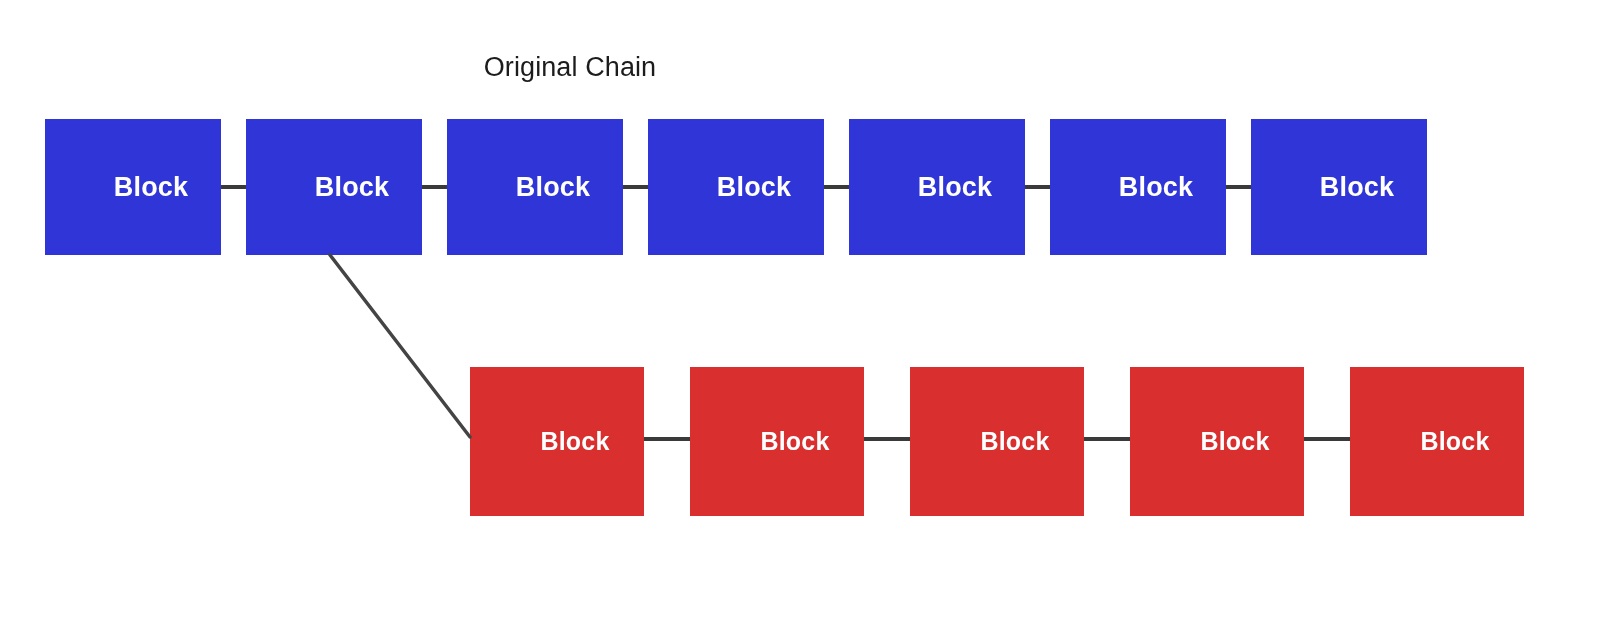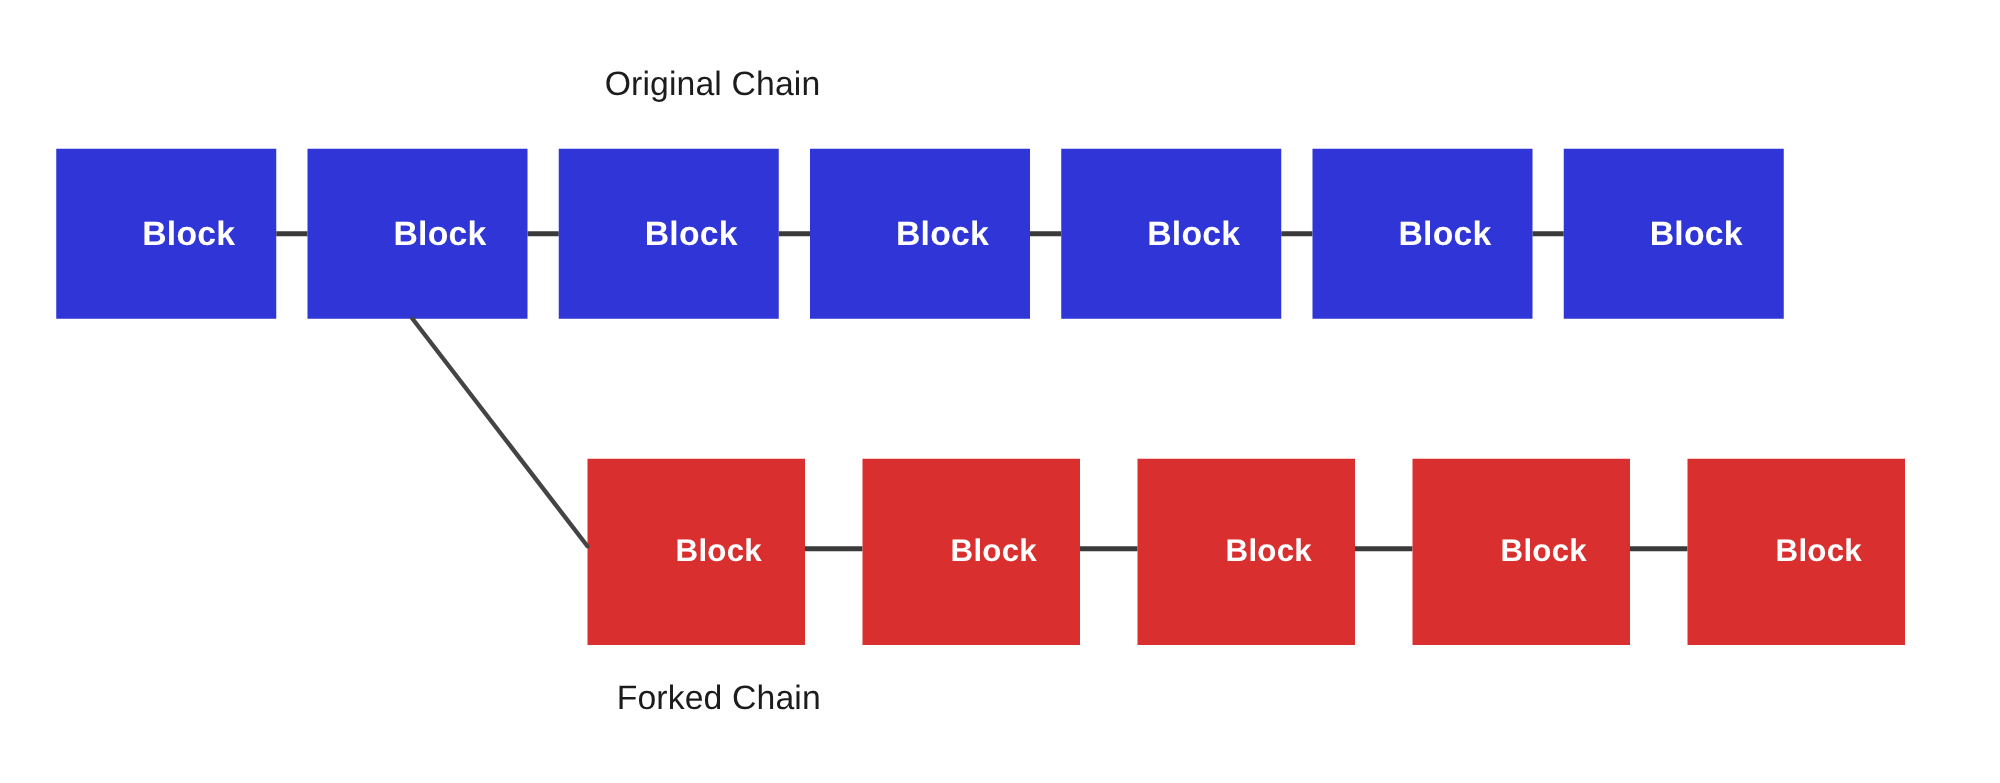--- a/index.html
+++ b/index.html
@@ -170,15 +170,14 @@
       <div class="connector" style="left: 834px; width: 46px;"></div>
       <div class="block" style="left: 880px;">
         <span class="block-label">Block</span>
       </div>
     </div>
 
   <svg id="fork-line" viewBox="0 0 1600 626" xmlns="http://www.w3.org/2000/svg">
     <line x1="330" y1="255" x2="470" y2="437" stroke="#444444" stroke-width="3.5" stroke-linecap="round"></line>
   </svg>
 
-  <div class="chain-label" id="label-forked">Forked Chain</div>
 
 </div>
 
 </body></html>

